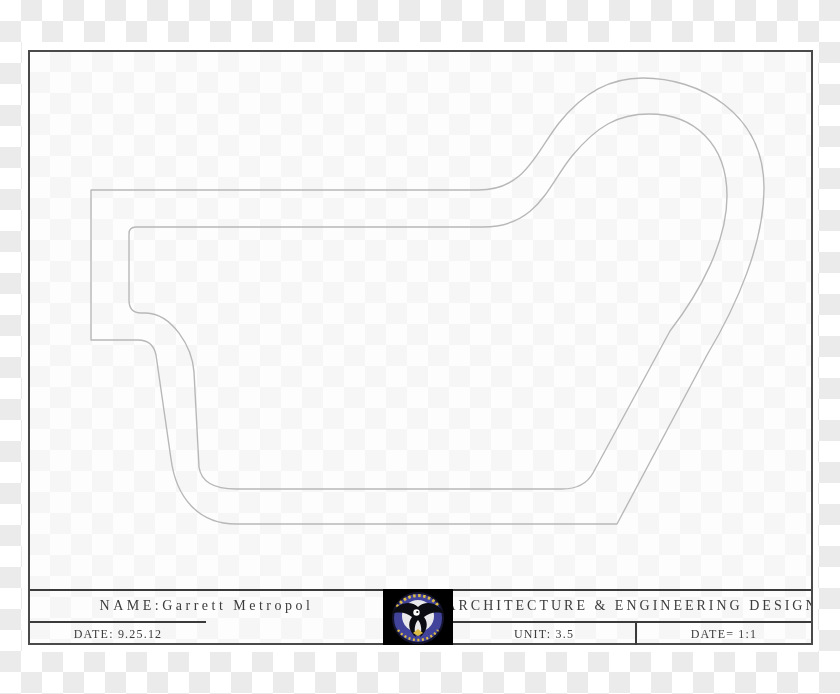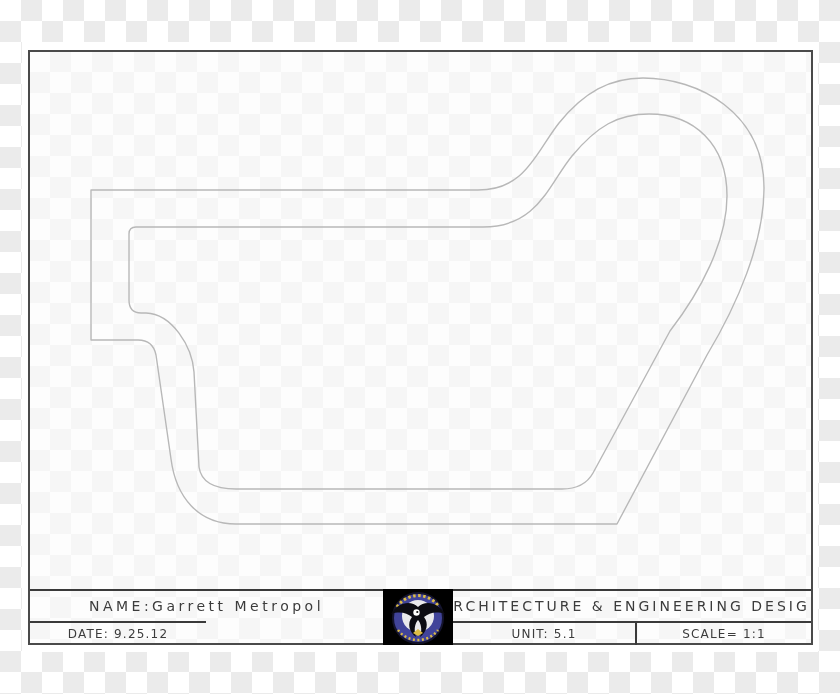--- a/index.html
+++ b/index.html
@@ -29,21 +29,21 @@
     position:absolute;left:28px;top:50px;width:781px;height:591px;
     border:2px solid #4a4a4a;background:transparent;
   }
 
   .gasket-svg{position:absolute;left:0;top:0;width:840px;height:694px;pointer-events:none;}
 
   
   .tb-cell{
     position:absolute;box-sizing:border-box;border-top:2px solid #3a3a3a;
     display:flex;align-items:center;justify-content:center;
-    color:#3c3c3c;background:transparent;white-space:nowrap;overflow:hidden;
+    color:#3c3c3c;background:transparent;white-space:nowrap;overflow:hidden;font-family:Liberation Serif, serif;
   }
   .tb-row1{top:589px;height:32px;font-size:14px;letter-spacing:3px;}
   .tb-row2{top:621px;height:24px;font-size:12px;letter-spacing:1.2px;}
   .tb-left-border{border-left:2px solid #3a3a3a;}
 
   .cell-name{left:30px;width:353px;letter-spacing:3.5px;}
   .cell-arch{left:453px;width:358px;}
   .cell-date{left:30px;width:176px;}
   .cell-figure{left:206px;width:177px;}
   .cell-unit{left:453px;width:182px;}
@@ -78,25 +78,25 @@
   <div class="tb-cell tb-row1 cell-arch">
     <span>ARCHITECTURE &amp; ENGINEERING DESIGN</span>
   </div>
 
   <div class="tb-cell tb-row2 cell-date">
     <span>DATE: 9.25.12</span>
   </div>
 
 
   <div class="tb-cell tb-row2 cell-unit">
-    <span>UNIT: 5.1</span>
+    <span>UNIT: 3.5</span>
   </div>
 
   <div class="tb-cell tb-row2 tb-left-border cell-scale">
-    <span>SCALE= 1:1</span>
+    <span>DATE= 1:1</span>
   </div>
 
   <div class="logo-block">
     <svg width="70" height="56" viewBox="0 0 70 56">
       <rect x="0" y="0" width="70" height="56" fill="#000000"></rect>
       <circle cx="35" cy="29" r="25" fill="#41449a" stroke="#14142e" stroke-width="2"></circle>
       <circle cx="35" cy="27" r="16" fill="#e9e9ec"></circle>
 
       <path d="M 14 18 A 25 25 0 0 1 56 18" fill="none" stroke="#dcbc45" stroke-width="3" stroke-dasharray="2.5 2.5"></path>
       <path d="M 15 41 A 25 25 0 0 0 55 41" fill="none" stroke="#dcbc45" stroke-width="2.5" stroke-dasharray="2 2.5"></path>

